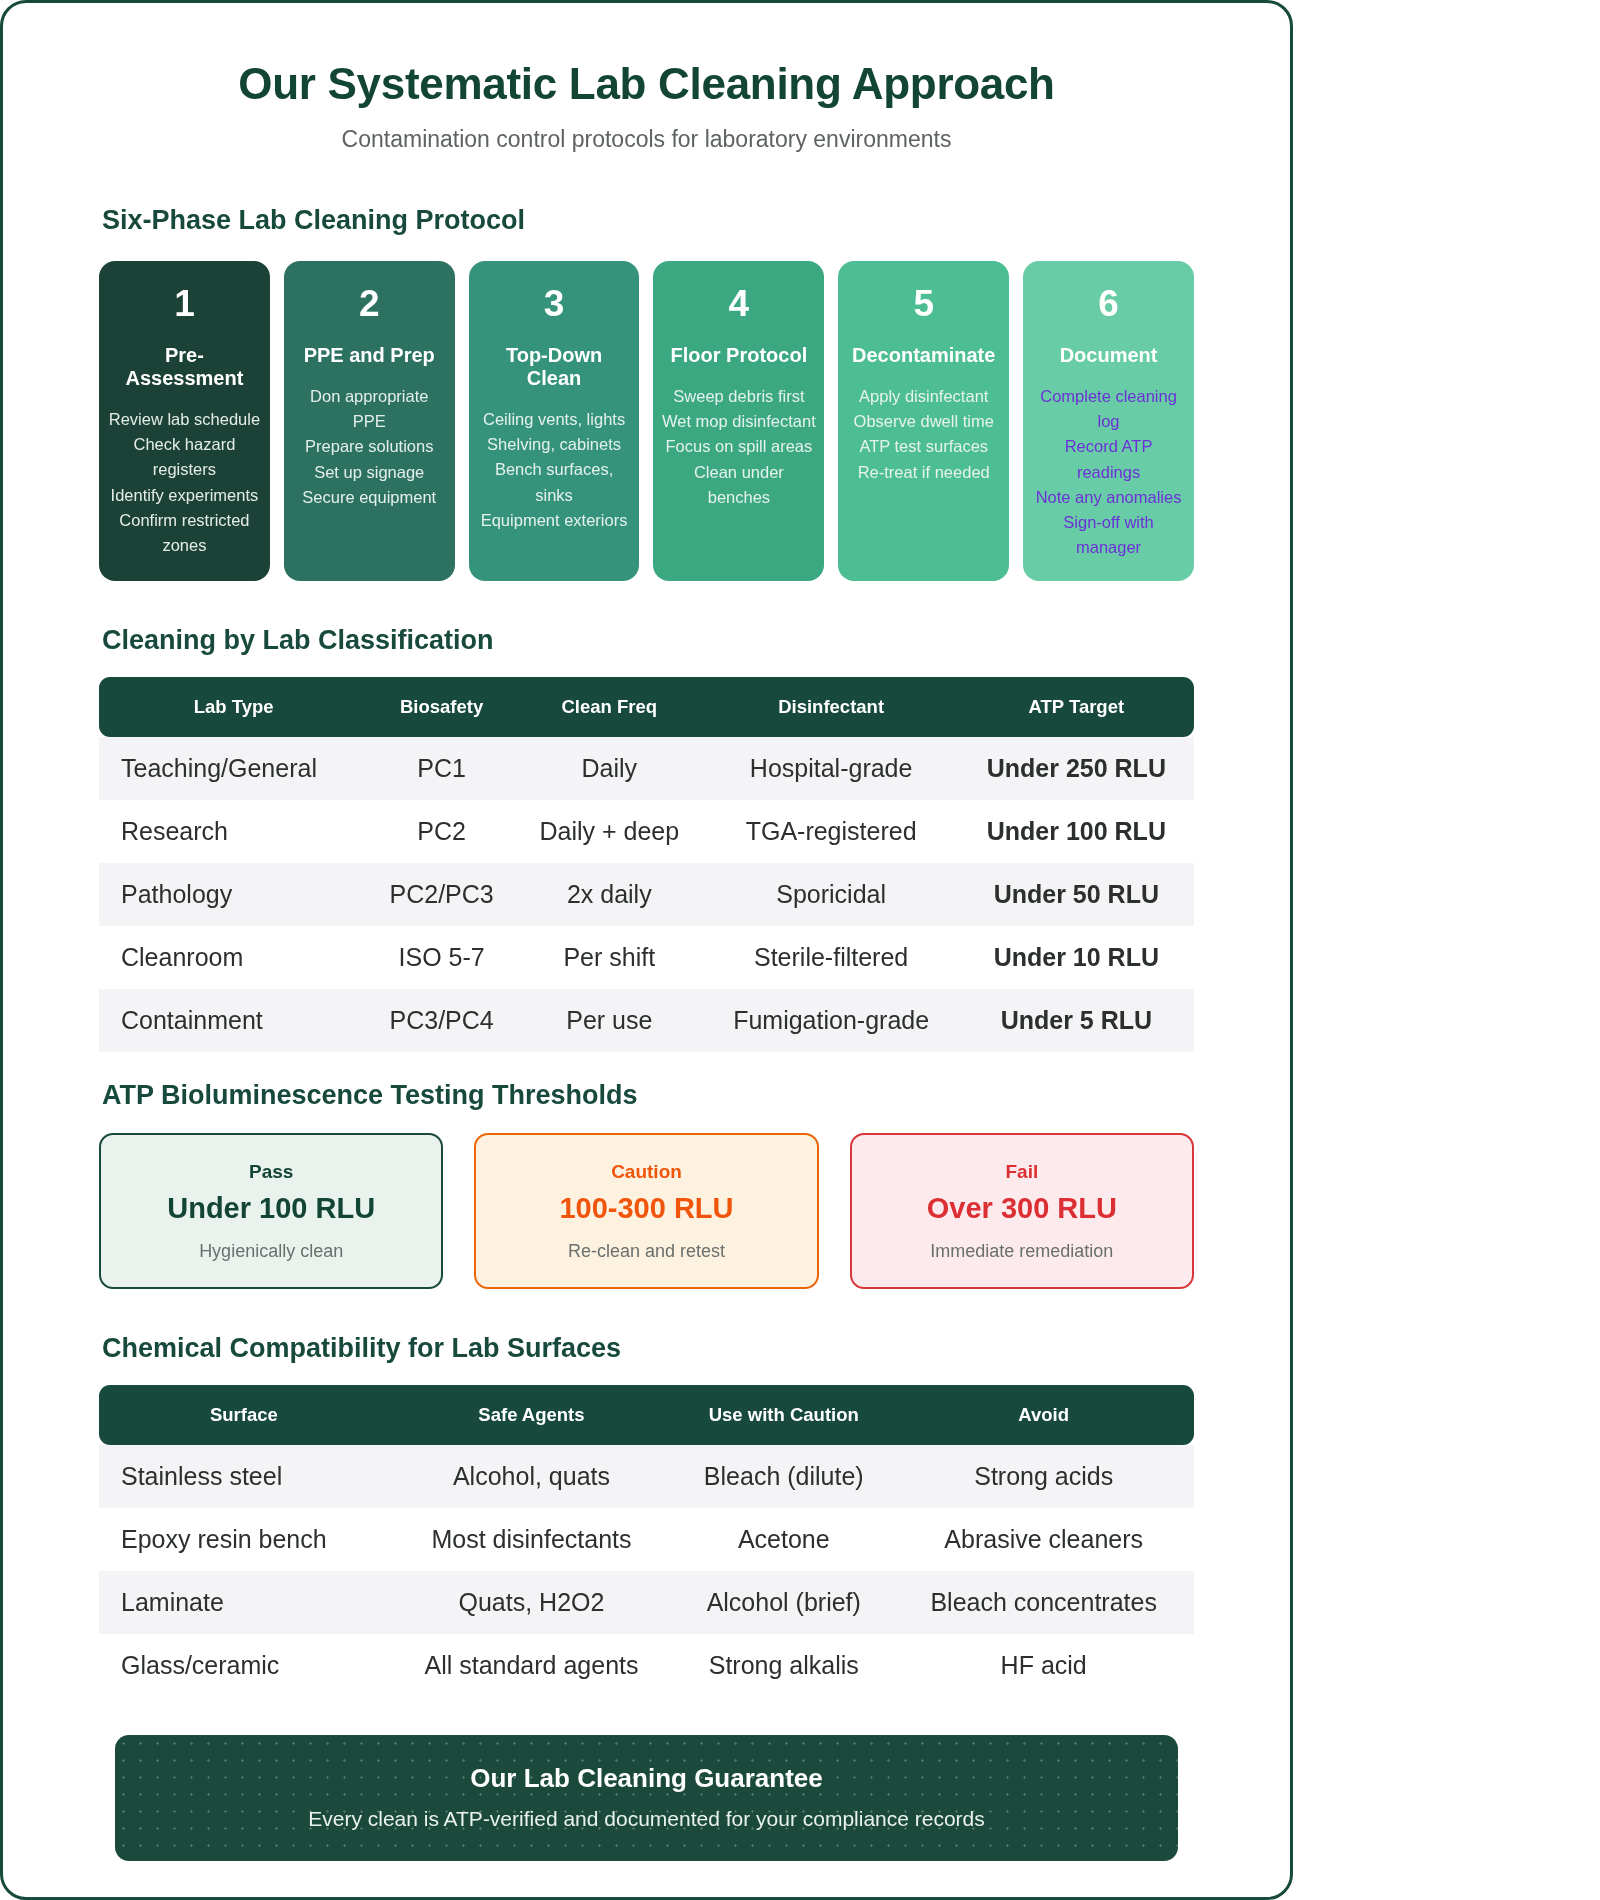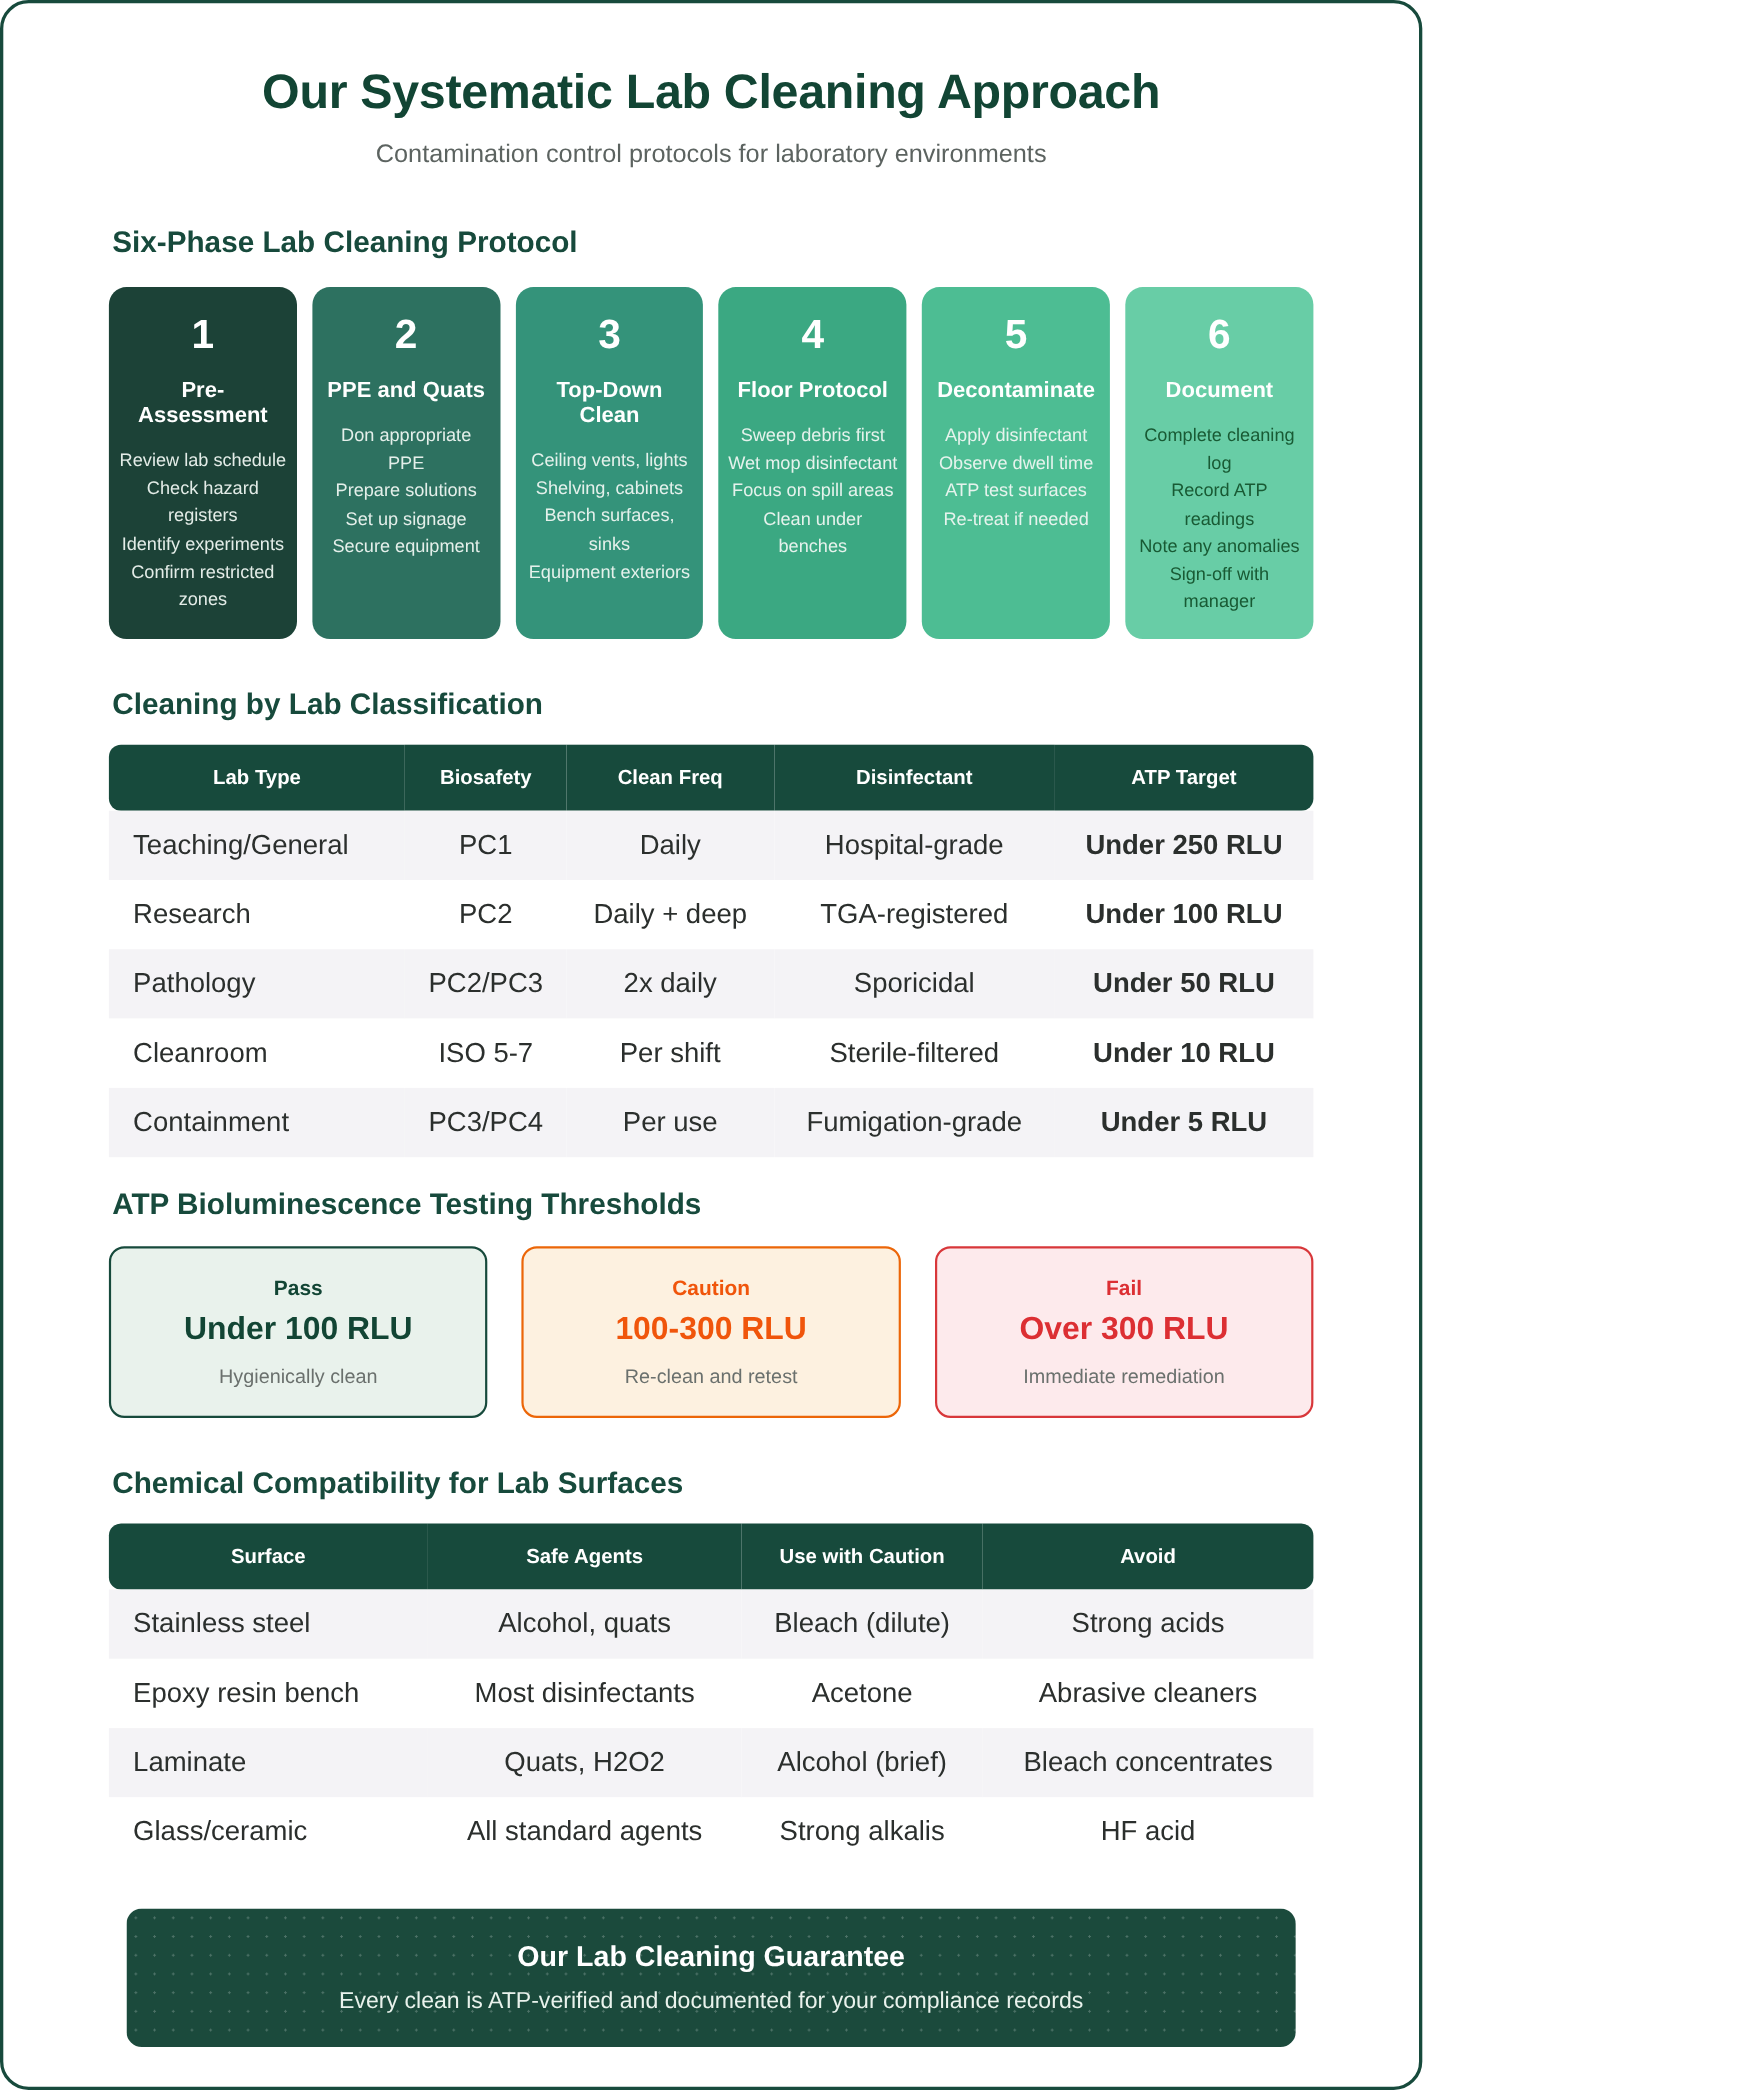--- a/index.html
+++ b/index.html
@@ -78,21 +78,21 @@
   .phase-item {
     font-size: 16.5px;
     line-height: 1.53;
     opacity: 0.94;
   }
   .light-text { color: #ffffff; }
   .light-text .phase-item { color: #f0f7f3; }
   .dark-text { color: #24413a; }
   .dark-text .phase-num { color: #ffffff; }
   .dark-text .phase-title { color: #ffffff; }
-  .dark-text .phase-item { color: #14532d; }
+  .dark-text .phase-item { color: #6d28d9; }
 
   
   .data-table {
     width: 100%;
     border-collapse: separate;
     border-spacing: 0;
     margin-top: 21px;
   }
   .data-table thead th {
     background: #174a3c;
@@ -201,21 +201,21 @@
         <div class="phase-card light-text" style="background: rgb(28, 66, 55);">
           <div class="phase-num">1</div>
           <div class="phase-title">Pre-Assessment</div>
           <div class="phase-item">Review lab schedule</div>
           <div class="phase-item">Check hazard registers</div>
           <div class="phase-item">Identify experiments</div>
           <div class="phase-item">Confirm restricted zones</div>
         </div>
         <div class="phase-card light-text" style="background: rgb(45, 113, 96);">
           <div class="phase-num">2</div>
-          <div class="phase-title">PPE and Quats</div>
+          <div class="phase-title">PPE and Prep</div>
           <div class="phase-item">Don appropriate PPE</div>
           <div class="phase-item">Prepare solutions</div>
           <div class="phase-item">Set up signage</div>
           <div class="phase-item">Secure equipment</div>
         </div>
         <div class="phase-card light-text" style="background: rgb(52, 147, 122);">
           <div class="phase-num">3</div>
           <div class="phase-title">Top-Down Clean</div>
           <div class="phase-item">Ceiling vents, lights</div>
           <div class="phase-item">Shelving, cabinets</div>

